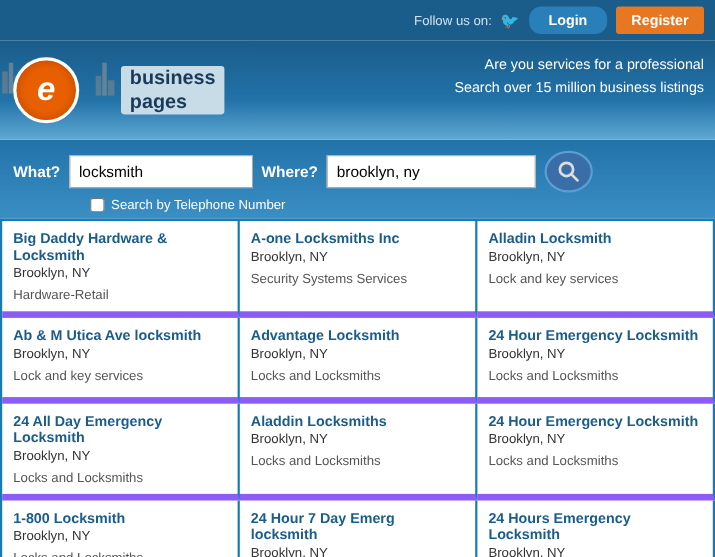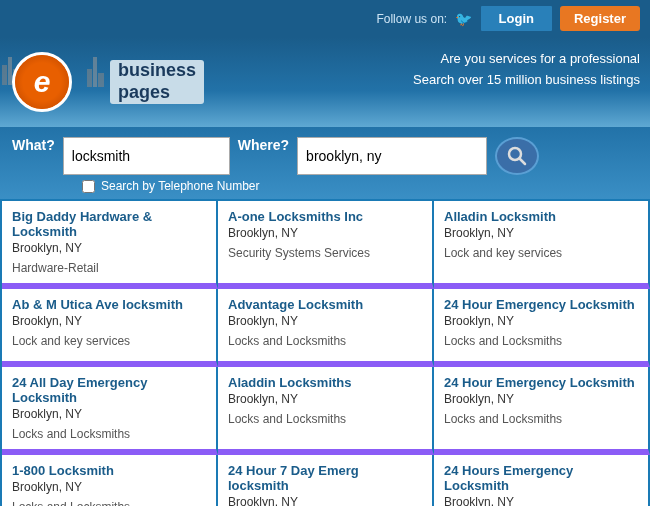--- a/index.html
+++ b/index.html
@@ -24,21 +24,21 @@
       cursor: pointer;
     }
     .btn-login {
       background: #2980b9;
       color: #fff;
       border: none;
       padding: 5px 18px;
       cursor: pointer;
       font-size: 13px;
       font-weight: bold;
-      border-radius: 1px;
+      border-radius: 11px;
     }
     .btn-register {
       background: #e87722;
       color: #fff;
       border: none;
       padding: 5px 14px;
       cursor: pointer;
       font-size: 13px;
       font-weight: bold;
       border-radius: 3px;
@@ -113,20 +113,21 @@
       line-height: 1.6;
     }
 
     
     .search-bar {
       background: linear-gradient(180deg, #2272a8 0%, #3a8fc5 100%);
       padding: 10px 12px 6px 12px;
     }
     .search-row {
       display: flex;
+      align-items: center;
       gap: 8px;
     }
     .search-label {
       color: #fff;
       font-weight: bold;
       font-size: 14px;
     }
     .search-input {
       border: 1px solid #aaa;
       padding: 6px 8px;

